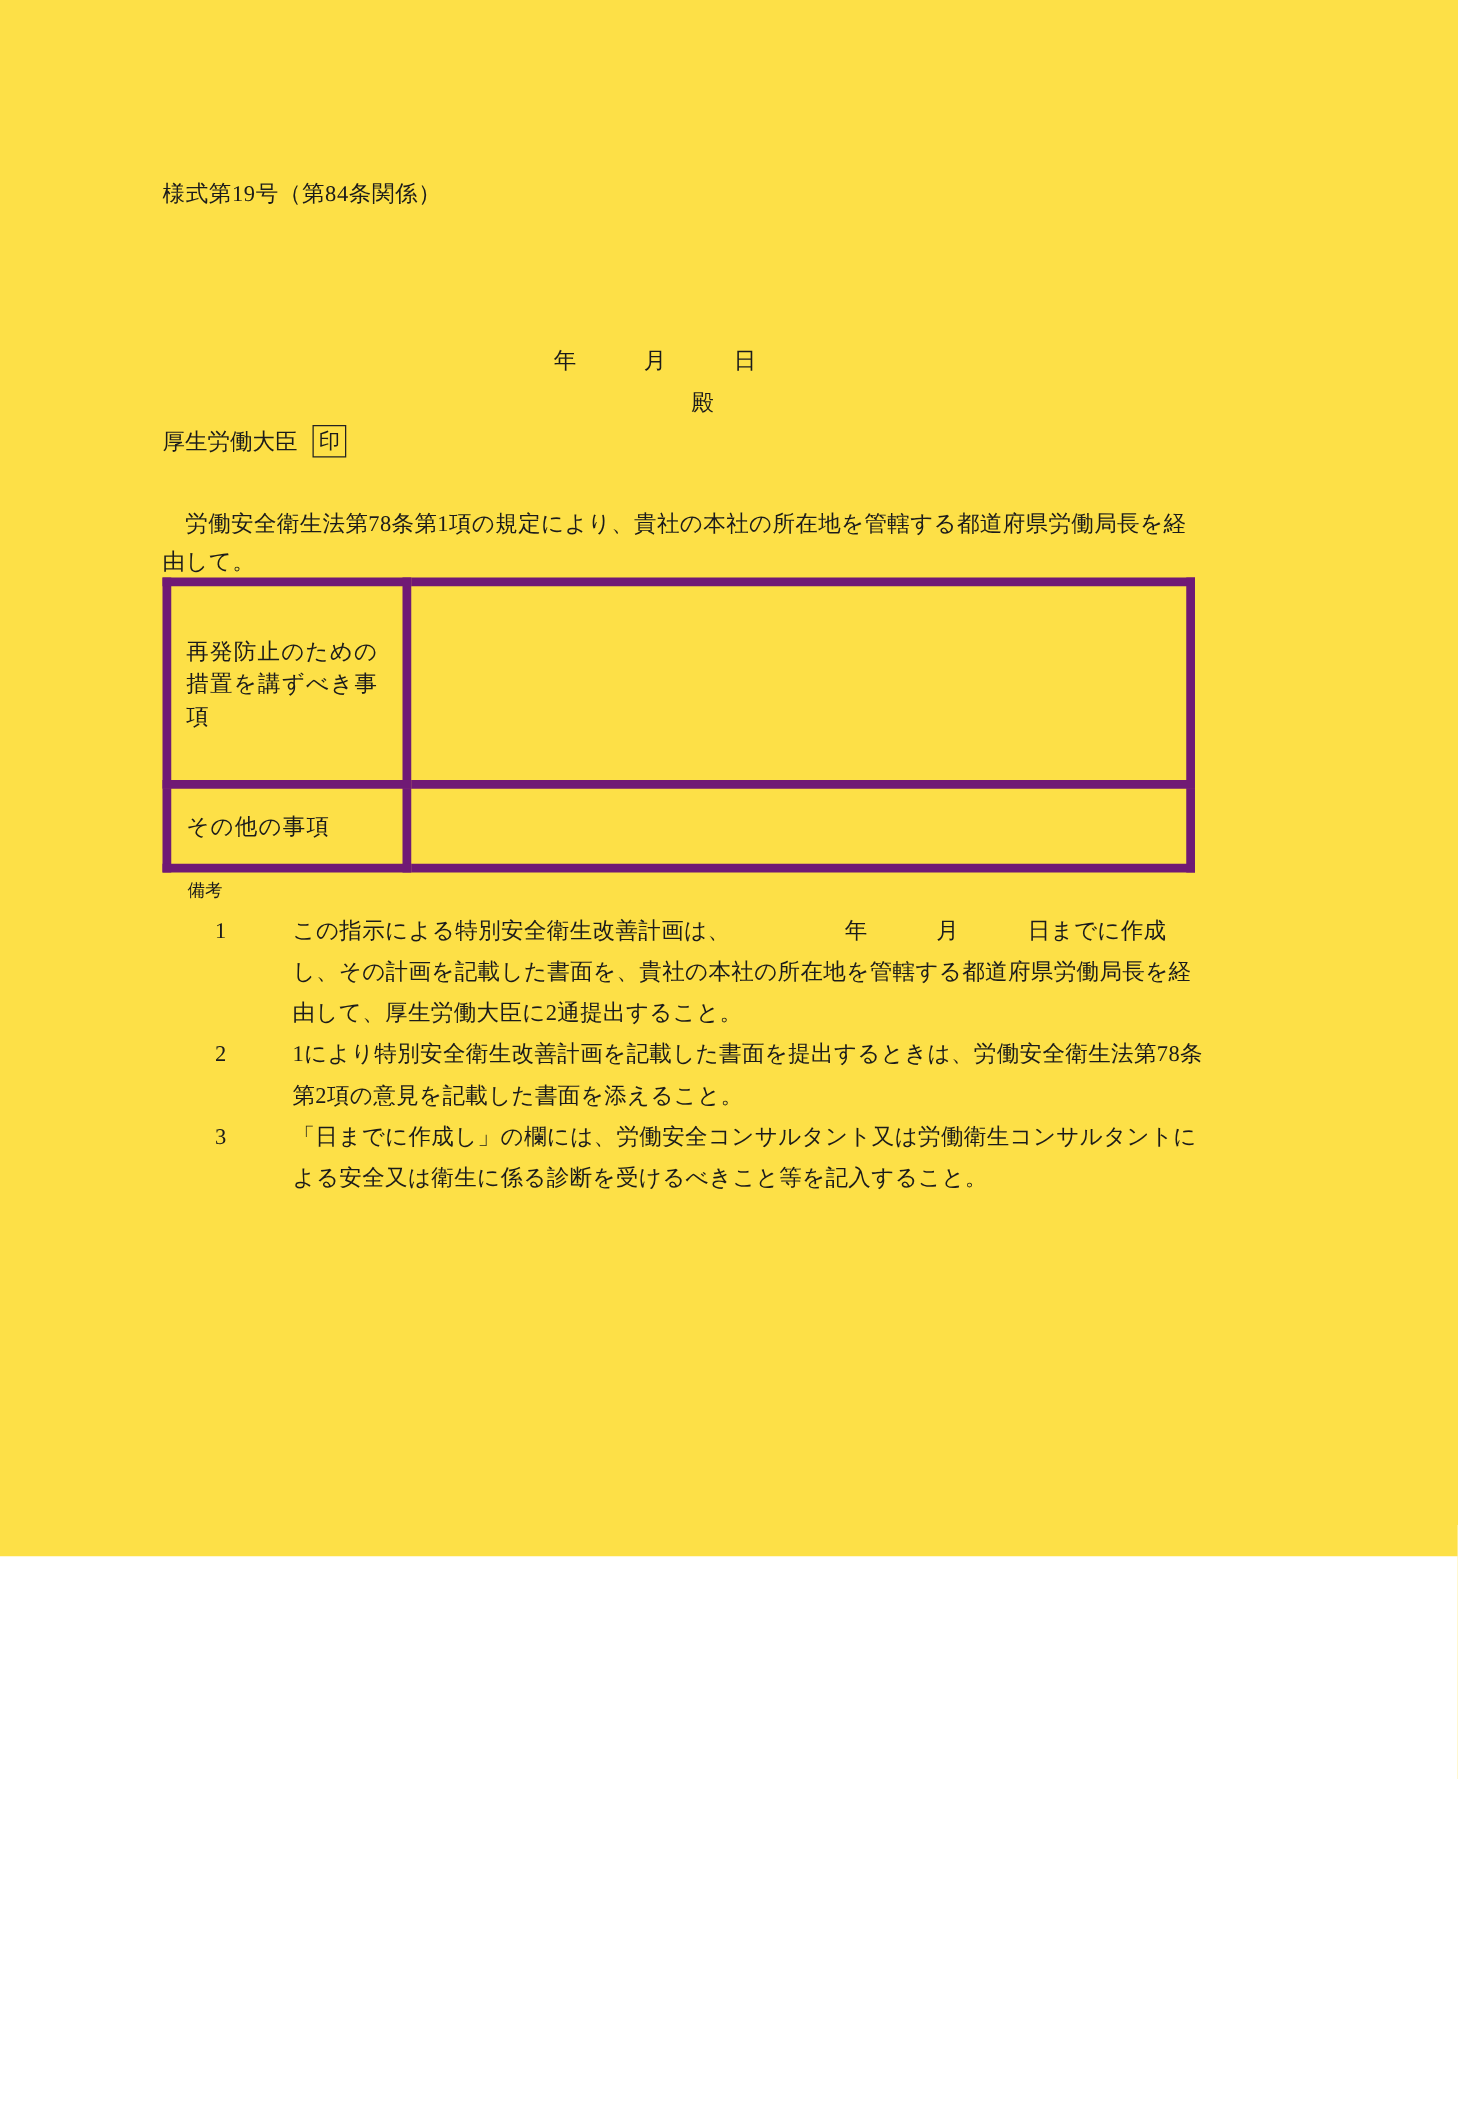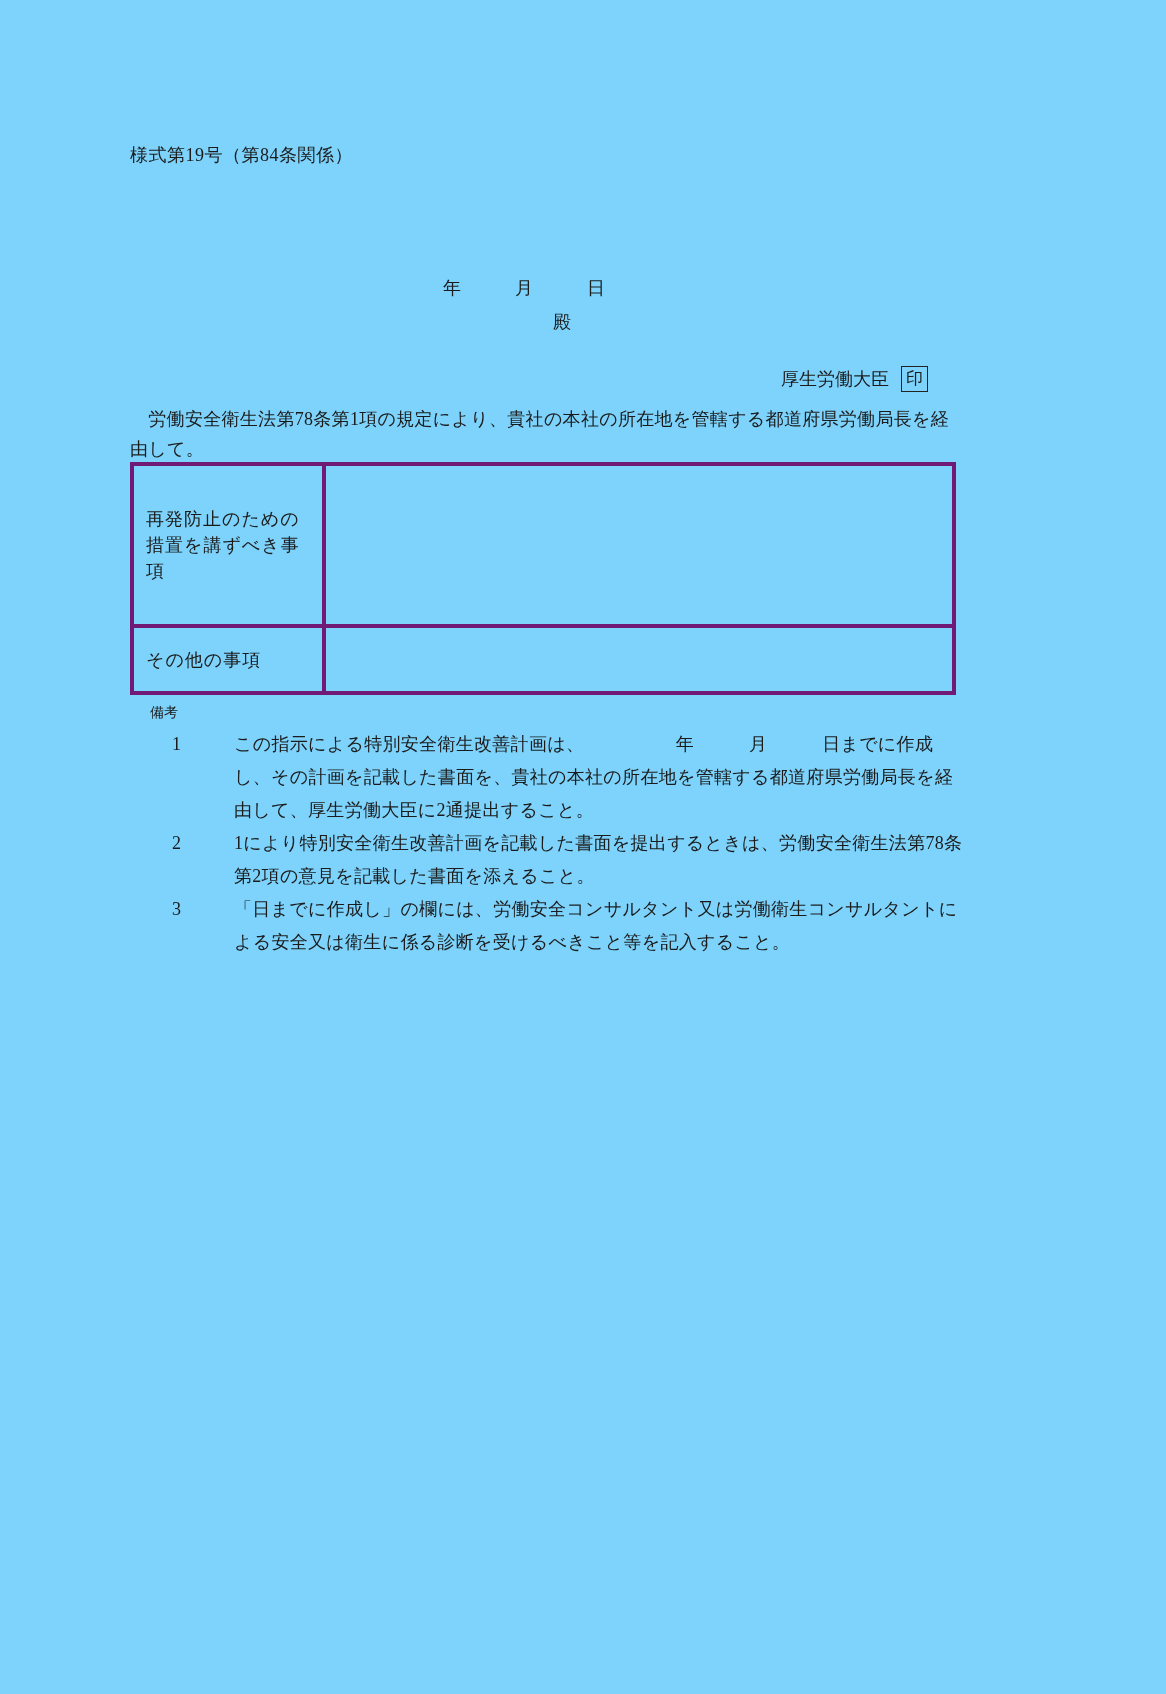--- a/index.html
+++ b/index.html
@@ -9,22 +9,22 @@
   body {
     width: 1166px;
     height: 1694px;
     font-family: "Liberation Serif", "DejaVu Serif", serif;
     color: #1b1b1b;
     overflow: hidden;
   }
   .page {
     position: relative;
     width: 1166px;
-    height: 1694px;
-    background: #7dd3fc;
+    height: 1245px;
+    background: #fde047;
   }
   .form-number {
     position: absolute;
     left: 130px;
     top: 143px;
     font-size: 18px;
     letter-spacing: 0.5px;
   }
   .doc-title {
     position: absolute;
@@ -49,26 +49,24 @@
     left: 553px;
     top: 310px;
     font-size: 18px;
   }
   .minister-line {
     position: absolute;
     left: 130px;
     top: 340px;
     width: 826px;
     display: flex;
-    justify-content: flex-end;
     align-items: center;
     padding-right: 28px;
     font-size: 18px;
     gap: 12px;
-    margin-top: 26px;
   }
   .seal {
     display: inline-block;
     border: 1px solid #222222;
     font-size: 17px;
     line-height: 1;
     padding: 3px 4px 4px 4px;
   }
   .body-par {
     position: absolute;
@@ -80,21 +78,21 @@
     letter-spacing: 0.3px;
   }
   .main-table {
     position: absolute;
     left: 130px;
     top: 462px;
     width: 826px;
     border-collapse: collapse;
   }
   .main-table td {
-    border: 4px solid #701a75;
+    border: 7px solid #701a75;
     vertical-align: middle;
     font-size: 18px;
   }
   .main-table td.label-cell {
     width: 192px;
     padding: 10px 12px;
     line-height: 26px;
     letter-spacing: 1px;
   }
   .main-table tr.row-measures td { height: 162px; }

